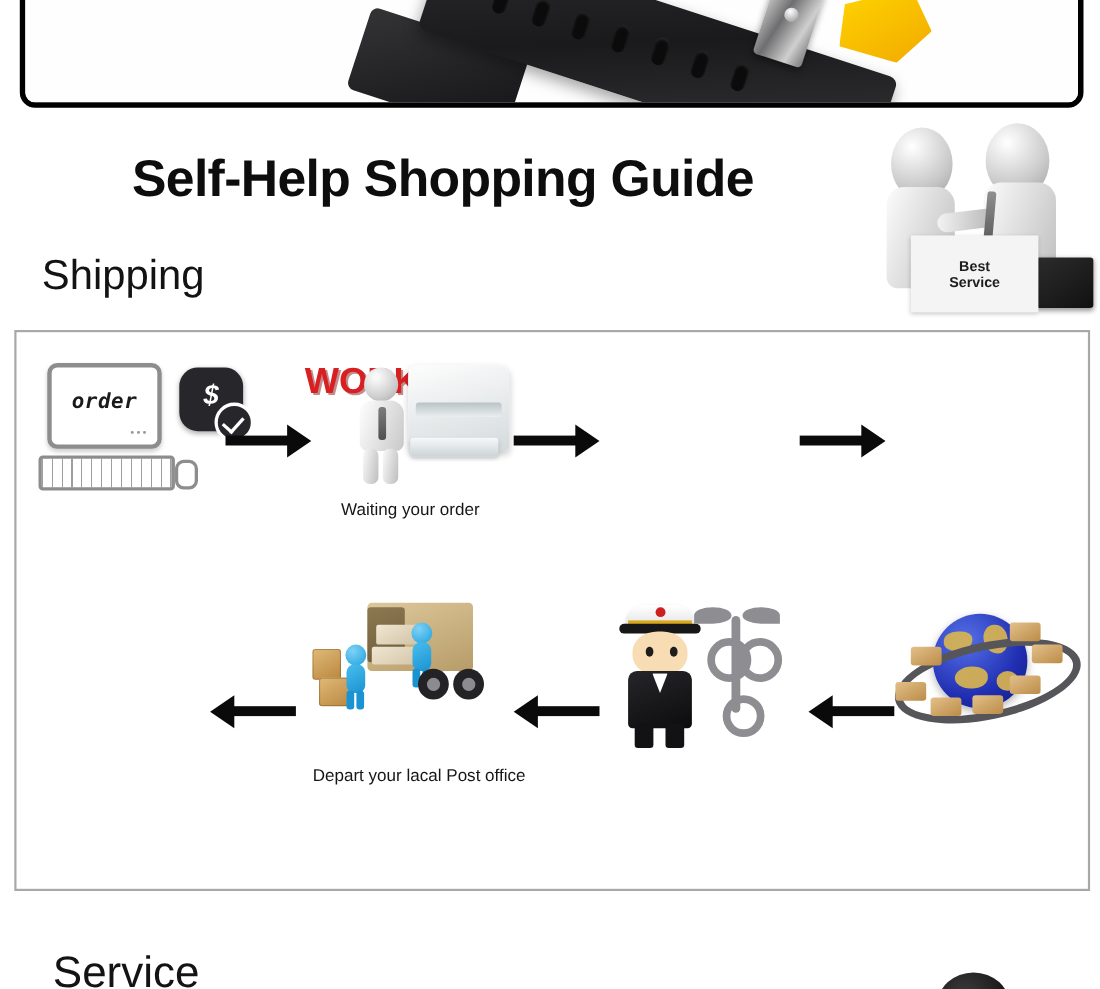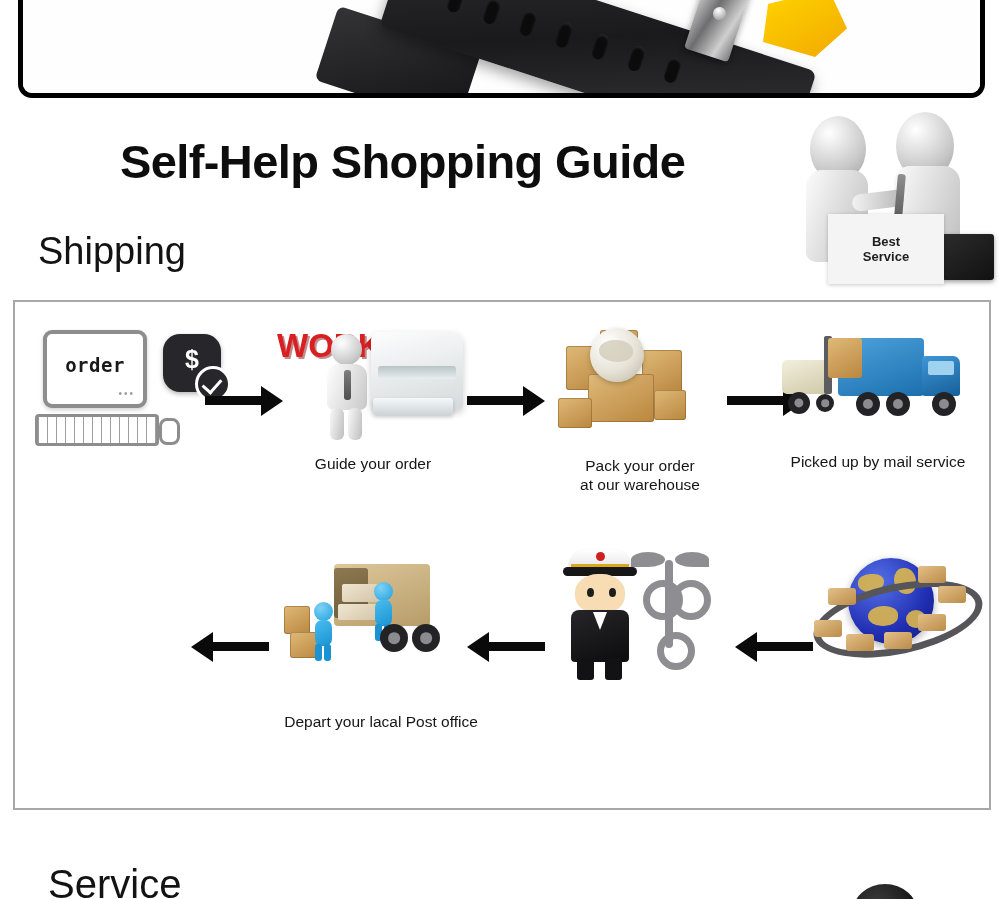--- a/index.html
+++ b/index.html
@@ -237,21 +237,21 @@
   <div class="m-brief"></div>
   <div class="m-card">
     <span class="l1">Best</span>
     <span>Service</span>
   </div>
 </div>
 
 <div class="flowbox">
 
   <div class="step" style="left:8px;top:28px;width:220px;">
-    <div class="art" style="width:196px;height:120px;">
+    <div class="art" style="width:196px;height:120px;font-style:italic;">
       <div class="monitor">
         <div class="word">order</div>
         <div class="dots">•••</div>
       </div>
       <div class="keyboard"></div>
       <div class="mouse"></div>
       <div class="paybadge">
         <div class="dollar">$</div>
       </div>
       <div class="paycheck"></div>
@@ -267,59 +267,30 @@
           <div class="fig-body"></div>
           <div class="fig-tie"></div>
         <div class="fig-leg" style="left:13px;"></div>
           <div class="fig-leg" style="left:31px;"></div>
       </div>
       <div class="printer">
         <div class="slot"></div>
           <div class="tray"></div>
       </div>
     </div>
-    <div class="cap">Guide your order</div>
+    <div class="cap">Waiting your order</div>
   </div>
   <div class="arrow right" style="left:452px;top:94px;width:58px;"></div>
 
-  <div class="step" style="left:512px;top:24px;width:226px;">
-    <div class="art" style="width:196px;height:126px;">
-      <div class="bx" style="left:24px;top:20px;width:42px;height:44px;"></div>
-      <div class="bx" style="left:58px;top:4px;width:38px;height:40px;"></div>
-      <div class="bx" style="left:100px;top:24px;width:40px;height:42px;"></div>
-      <div class="bx" style="left:46px;top:48px;width:66px;height:48px;"></div>
-      <div class="bx" style="left:16px;top:72px;width:34px;height:30px;"></div>
-      <div class="bx" style="left:112px;top:64px;width:32px;height:30px;"></div>
-      <div class="globe3"></div>
-    </div>
-    <div class="cap">Pack your order
-at our warehouse</div>
-  </div>
   <div class="arrow right" style="left:712px;top:94px;width:58px;"></div>
 
-  <div class="step" style="left:756px;top:28px;width:214px;">
-    <div class="art" style="width:200px;height:118px;">
-      <div class="truck-body"></div>
-      <div class="truck-cab"></div>
-        <div class="truck-win"></div>
-      <div class="fork"></div>
-      <div class="fork-mast"></div>
-        <div class="fork-box"></div>
-      <div class="wheel" style="left:10px;top:62px;width:22px;height:22px;"></div>
-      <div class="wheel" style="left:38px;top:64px;width:18px;height:18px;"></div>
-      <div class="wheel" style="left:78px;top:62px;width:24px;height:24px;"></div>
-      <div class="wheel" style="left:108px;top:62px;width:24px;height:24px;"></div>
-      <div class="wheel" style="left:154px;top:62px;width:24px;height:24px;"></div>
-    </div>
-    <div class="cap">Picked up by mail service</div>
-  </div>
 
   <div class="arrow left" style="left:196px;top:340px;width:58px;"></div>
 
-  <div class="step" style="left:244px;top:256px;width:244px;">
+  <div class="step" style="left:244px;top:240px;width:244px;">
     <div class="art" style="width:210px;height:150px;">
       <div class="po-body"></div>
       <div class="po-open"></div>
       <div class="po-parcel" style="left:62px;top:46px;width:52px;height:16px;"></div>
       <div class="po-parcel" style="left:66px;top:26px;width:44px;height:18px;"></div>
       <div class="bx" style="left:8px;top:48px;width:26px;height:28px;"></div>
       <div class="bx" style="left:14px;top:74px;width:30px;height:26px;"></div>
       <div class="po-worker" style="left:36px;top:44px;">
         <div class="po-head"></div>
           <div class="po-torso"></div>

